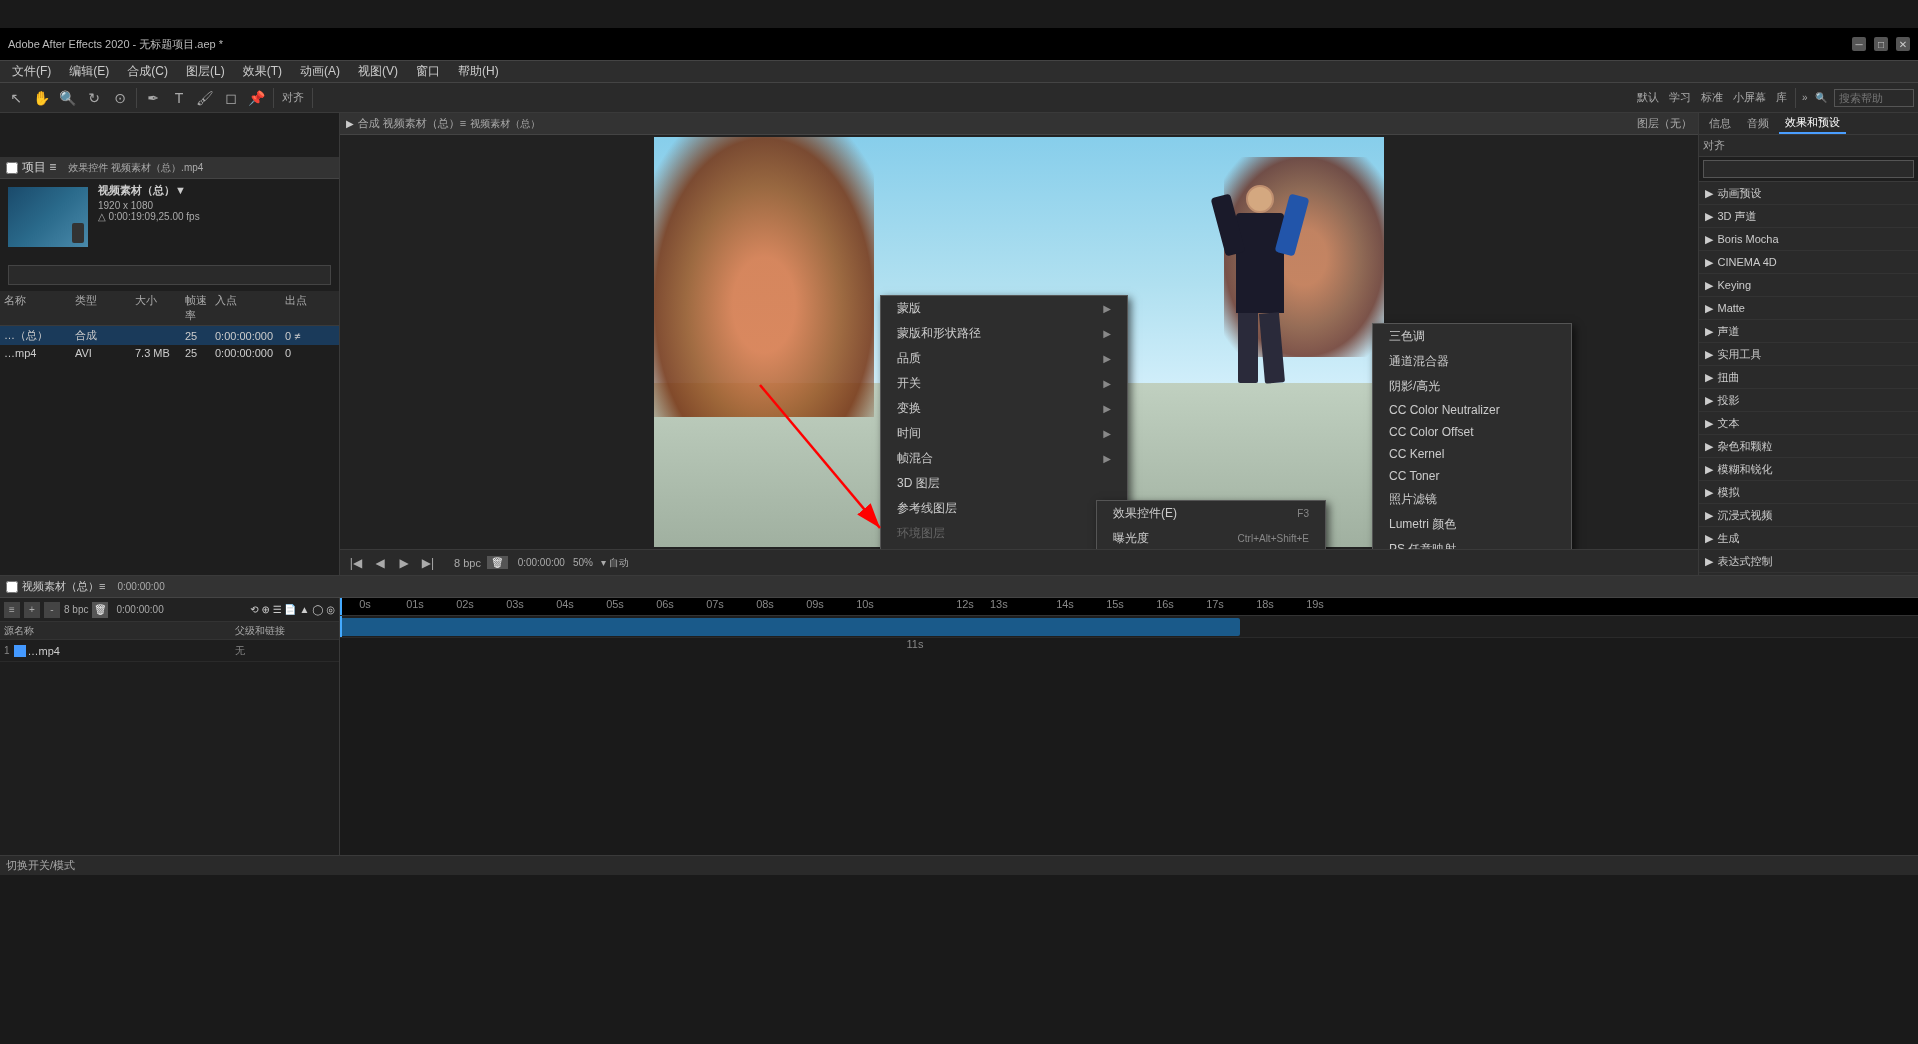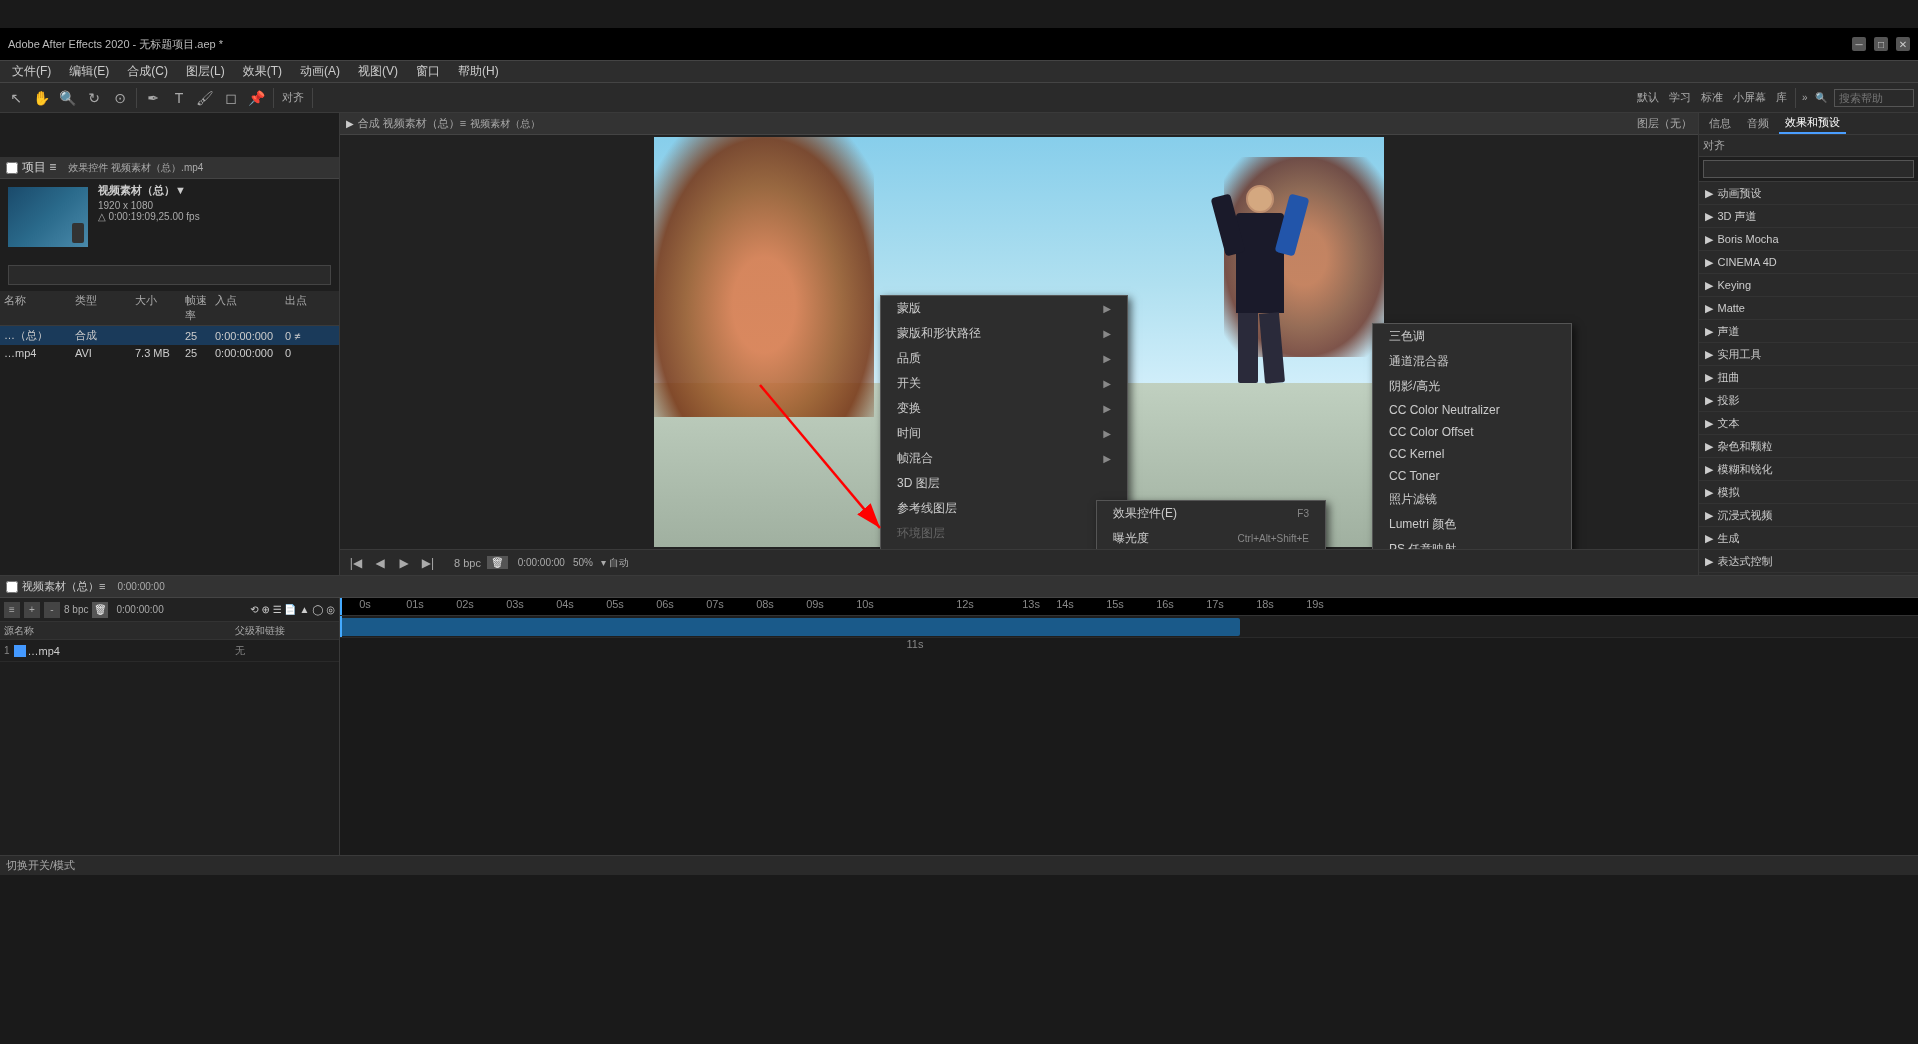--- a/index.html
+++ b/index.html
@@ -765,21 +765,21 @@
           <span style="width:50px;text-align:center;">03s</span>
           <span style="width:50px;text-align:center;">04s</span>
           <span style="width:50px;text-align:center;">05s</span>
           <span style="width:50px;text-align:center;">06s</span>
           <span style="width:50px;text-align:center;">07s</span>
           <span style="width:50px;text-align:center;">08s</span>
           <span style="width:50px;text-align:center;">09s</span>
           <span style="width:50px;text-align:center;">10s</span>
           <span style="width:50px;text-align:center;margin-top:40px;">11s</span>
           <span style="width:50px;text-align:center;">12s</span>
-          <span style="width:50px;text-align:right;">13s</span>
+          <span style="width:50px;text-align:left;">13s</span>
           <span style="width:50px;text-align:center;">14s</span>
           <span style="width:50px;text-align:center;">15s</span>
           <span style="width:50px;text-align:center;">16s</span>
           <span style="width:50px;text-align:center;">17s</span>
           <span style="width:50px;text-align:center;">18s</span>
           <span style="width:50px;text-align:center;">19s</span>
         </div>
 
         <div style="position:absolute;left:0;top:0;width:2px;height:100%;background:#4af;z-index:10;"></div>
       </div>

